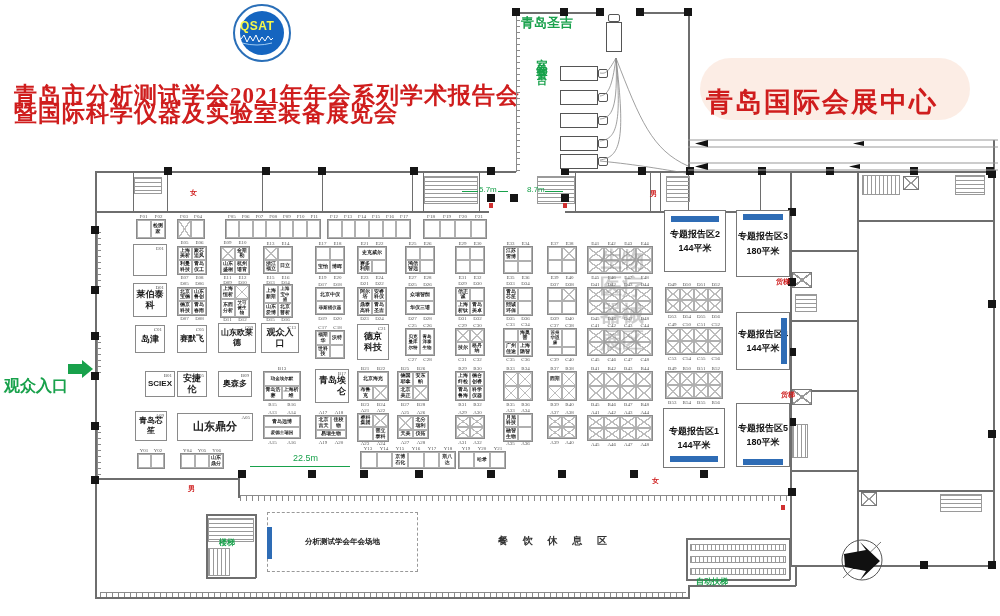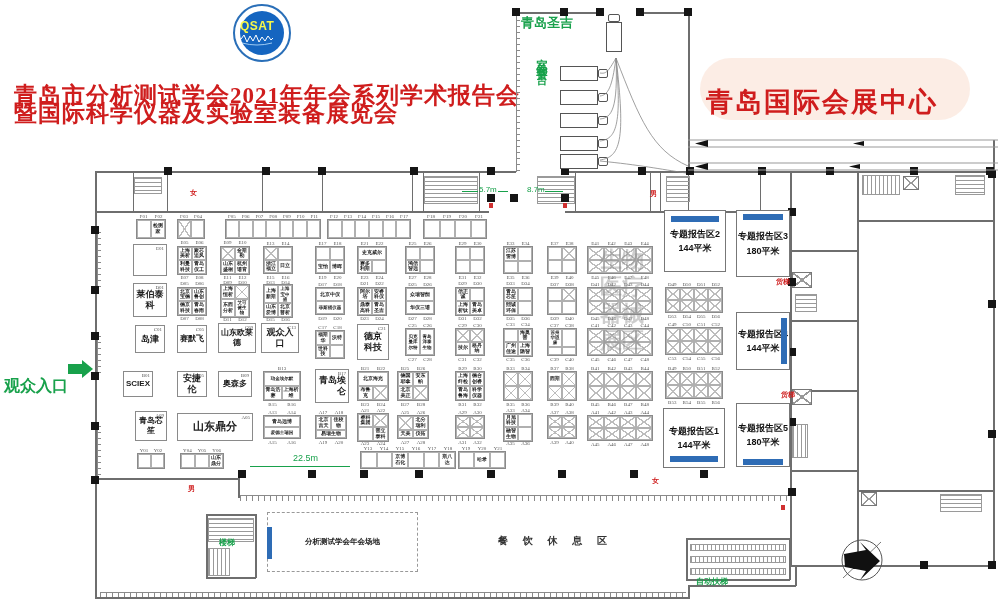--- a/index.html
+++ b/index.html
@@ -1291,21 +1291,21 @@
         <span style="padding: 0px 2px;">山东欧莱德</span>
       </div>
       <div class="big" style="left: 261px; top: 323px; width: 38px; height: 30px; font-size: 9px;">
         <span class="bid">C13</span>
         <span style="padding: 0px 2px;">观众入口</span>
       </div>
       <div class="big" style="left: 357px; top: 324px; width: 32px; height: 36px; font-size: 9px;">
         <span class="bid">C21</span>
         <span style="padding: 0px 2px;">德京科技</span>
       </div>
-      <div class="big" style="left: 123px; top: 371px; width: 30px; height: 26px; font-size: 8px;">
+      <div class="big" style="left: 145px; top: 371px; width: 30px; height: 26px; font-size: 8px;">
         <span class="bid">B01</span>
         <span style="padding: 0px 2px;">SCIEX</span>
       </div>
       <div class="big" style="left: 177px; top: 371px; width: 30px; height: 26px; font-size: 9px;">
         <span class="bid">B05</span>
         <span style="padding: 0px 2px;">安捷伦</span>
       </div>
       <div class="big" style="left: 218px; top: 371px; width: 34px; height: 26px; font-size: 8px;">
         <span class="bid">B09</span>
         <span style="padding: 0px 2px;">奥森多</span>

